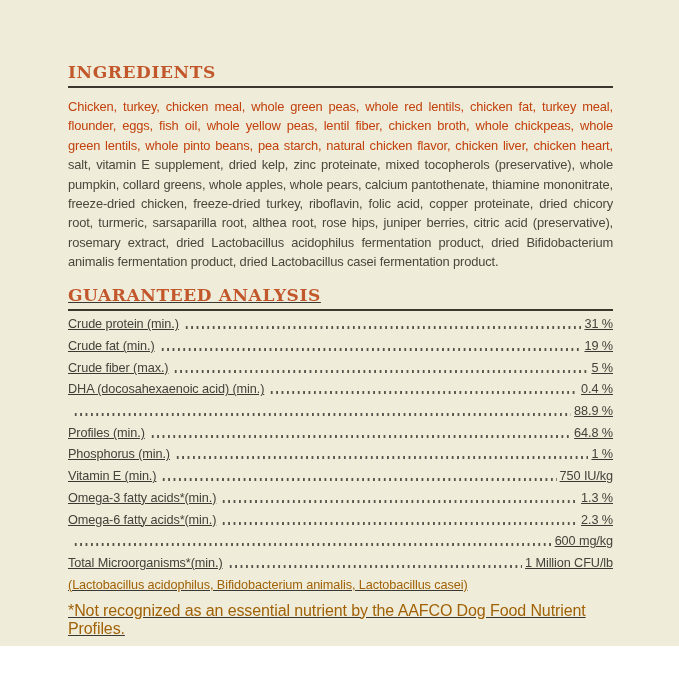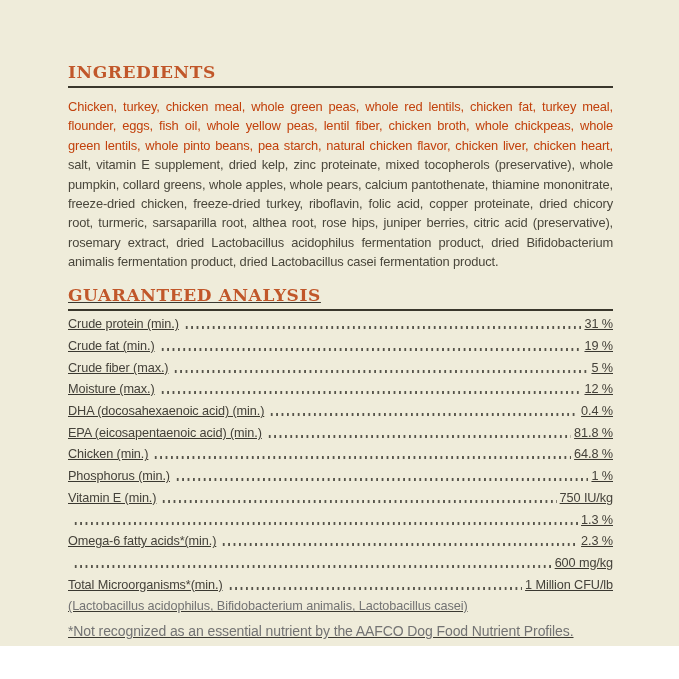--- a/index.html
+++ b/index.html
@@ -62,28 +62,28 @@
     background-image: radial-gradient(circle, #56544a 1.1px, rgba(0,0,0,0) 1.3px);
     background-size: 5.4px 3px;
     background-repeat: repeat-x;
     background-position: left bottom 5px;
   }
   .note-row {
     height: 21.7px;
     display: flex;
     align-items: flex-end;
     font-size: 12.7px;
-    color: #737373;
+    color: #a16207;
     line-height: 20px;
     letter-spacing: -0.1px;
   }
   .footnote {
     margin-top: 7px;
-    font-size: 14px;
-    color: #737373;
+    font-size: 16px;
+    color: #a16207;
     letter-spacing: -0.1px;
   }
 </style>
 </head>
 <body>
 
 <div class="page">
 
   <div>
     <h2 class="section-title">INGREDIENTS</h2>
@@ -106,50 +106,45 @@
         <span class="alabel">Crude fat (min.)</span>
         <span class="dots"></span>
         <span class="avalue">19 %</span>
       </div>
       <div class="arow">
         <span class="alabel">Crude fiber (max.)</span>
         <span class="dots"></span>
         <span class="avalue">5 %</span>
       </div>
       <div class="arow">
-        <span class="alabel">Moisture (max.)</span>
-        <span class="dots"></span>
-        <span class="avalue">12 %</span>
-      </div>
-      <div class="arow">
         <span class="alabel">DHA (docosahexaenoic acid) (min.)</span>
         <span class="dots"></span>
         <span class="avalue">0.4 %</span>
       </div>
       <div class="arow">
-        <span class="alabel">EPA (eicosapentaenoic acid) (min.)</span>
         <span class="dots"></span>
-        <span class="avalue">81.8 %</span>
+        <span class="avalue">88.9 %</span>
       </div>
       <div class="arow">
-        <span class="alabel">Chicken (min.)</span>
+        <span class="alabel">Profiles (min.)</span>
         <span class="dots"></span>
         <span class="avalue">64.8 %</span>
       </div>
       <div class="arow">
         <span class="alabel">Phosphorus (min.)</span>
         <span class="dots"></span>
         <span class="avalue">1 %</span>
       </div>
       <div class="arow">
         <span class="alabel">Vitamin E (min.)</span>
         <span class="dots"></span>
         <span class="avalue">750 IU/kg</span>
       </div>
       <div class="arow">
+        <span class="alabel">Omega-3 fatty acids*(min.)</span>
         <span class="dots"></span>
         <span class="avalue">1.3 %</span>
       </div>
       <div class="arow">
         <span class="alabel">Omega-6 fatty acids*(min.)</span>
         <span class="dots"></span>
         <span class="avalue">2.3 %</span>
       </div>
       <div class="arow">
         <span class="dots"></span>

